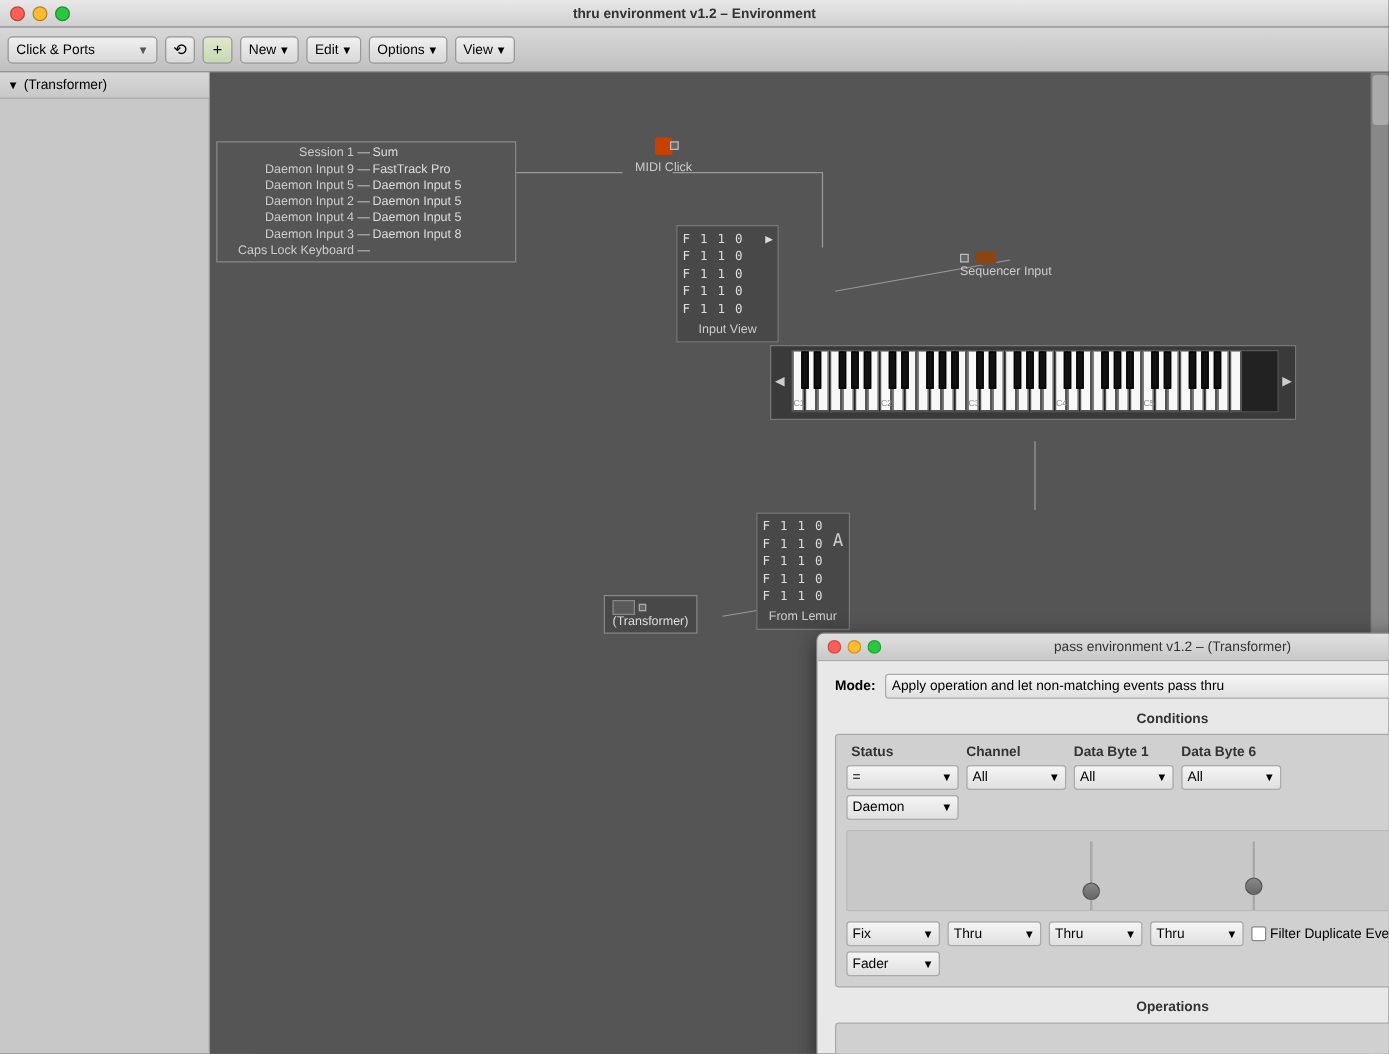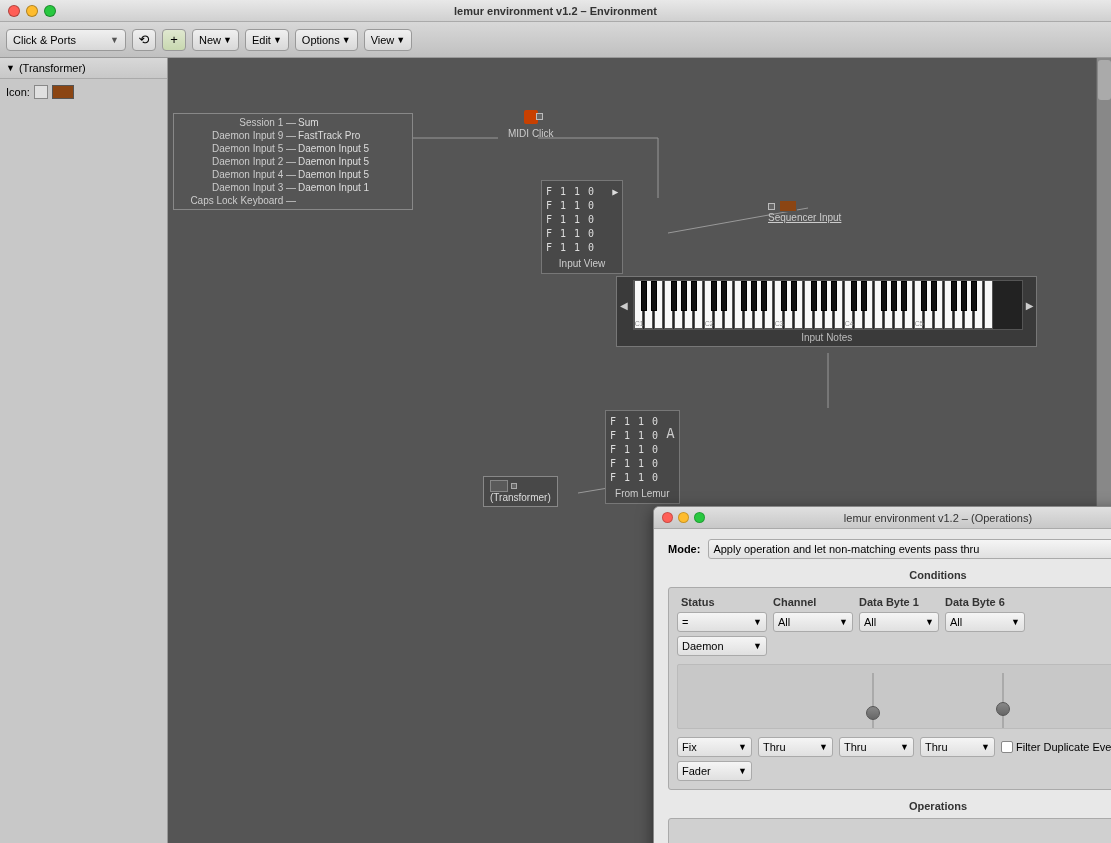--- a/index.html
+++ b/index.html
@@ -396,21 +396,21 @@
   </style>
 </head>
 <body>
 
 <div class="title-bar">
   <div class="title-bar-buttons">
     <div class="tb-btn tb-close"></div>
     <div class="tb-btn tb-min"></div>
     <div class="tb-btn tb-max"></div>
   </div>
-  <div class="title-bar-title">lemur environment v1.2 – Environment</div>
+  <div class="title-bar-title">thru environment v1.2 – Environment</div>
 </div>
 
 <div class="toolbar">
   <div class="toolbar-dropdown">
     <span>Click &amp; Ports</span>
     <span class="toolbar-dropdown-arrow">▼</span>
   </div>
   <div class="toolbar-icon-btn" style="font-size:13px;">⟲</div>
   <div class="toolbar-icon-btn" style="font-size:13px; background:linear-gradient(to bottom,#e0e8d0,#c8d8b0);">+</div>
   <div class="toolbar-menu-btn">
@@ -431,27 +431,20 @@
   </div>
 </div>
 
 <div class="main-area">
 
   <div class="sidebar">
     <div class="sidebar-header">
       <span class="sidebar-header-arrow">▼</span>
       <span>(Transformer)</span>
     </div>
-    <div class="sidebar-content">
-      <div class="icon-row">
-        <span>Icon:</span>
-        <div class="icon-box"></div>
-        <div class="icon-box-orange"></div>
-      </div>
-    </div>
   </div>
 
   <div class="canvas-area">
 
     <svg class="wire-svg">
 
       <line x1="230" y1="80" x2="330" y2="80" stroke="#999" stroke-width="1"></line>
 
       <path d="M 370 80 L 490 80 L 490 140" stroke="#999" stroke-width="1" fill="none"></path>
 
@@ -480,21 +473,21 @@
       <div class="input-list-row">
         <span class="input-list-left">Daemon Input 2 —</span>
         <span class="input-list-right">Daemon Input 5</span>
       </div>
       <div class="input-list-row">
         <span class="input-list-left">Daemon Input 4 —</span>
         <span class="input-list-right">Daemon Input 5</span>
       </div>
       <div class="input-list-row">
         <span class="input-list-left">Daemon Input 3 —</span>
-        <span class="input-list-right">Daemon Input 1</span>
+        <span class="input-list-right">Daemon Input 8</span>
       </div>
       <div class="input-list-row">
         <span class="input-list-left">Caps Lock Keyboard —</span>
         <span class="input-list-right"></span>
       </div>
     </div>
 
     <div class="midi-click-node" style="position:absolute; top:52px; left:340px;">
       <div style="position:relative; display:inline-block;">
         <div style="width:14px;height:14px;background:#c84000;border-radius:2px;margin:0 auto;"></div>
@@ -536,21 +529,21 @@
           <span>0</span>
       </div>
       <div style="text-align:center;color:#ccc;font-size:10px;font-family:sans-serif;margin-top:3px;">Input View</div>
     </div>
 
     <div style="position:absolute;top:142px;left:600px;text-align:center;">
       <div style="display:flex;align-items:center;gap:4px;">
         <div style="width:7px;height:7px;border:1px solid #bbb;background:#666;"></div>
         <div style="width:18px;height:12px;background:#8B4513;border:1px solid #555;"></div>
       </div>
-      <div style="font-size:10px;color:#ccc;text-decoration:underline;">Sequencer Input</div>
+      <div style="font-size:10px;color:#ccc;">Sequencer Input</div>
     </div>
 
     <div class="piano-container" style="position:absolute;top:218px;left:448px;">
       <div style="display:flex;align-items:center;gap:3px;margin-bottom:2px;">
         <div style="font-size:10px;color:#ccc;margin-right:2px;">◀</div>
         <div style="width:390px;height:50px;background:#222;position:relative;border:1px solid #555;overflow:hidden;">
 
           <style>
             .wk { position:absolute; bottom:0; background:#f8f8f8; border:1px solid #555; border-top:none; height:48px; z-index:1; }
             .bk { position:absolute; top:0; background:#111; border:1px solid #000; height:30px; z-index:2; }
@@ -618,21 +611,20 @@
             <div class="bk" style="left: 257px; width: 6px; height: 30px;"></div>
             <div class="bk" style="left: 267px; width: 6px; height: 30px;"></div>
             <div class="bk" style="left: 287px; width: 6px; height: 30px;"></div>
             <div class="bk" style="left: 297px; width: 6px; height: 30px;"></div>
             <div class="bk" style="left: 317px; width: 6px; height: 30px;"></div>
             <div class="bk" style="left: 327px; width: 6px; height: 30px;"></div>
             <div class="bk" style="left: 337px; width: 6px; height: 30px;"></div>
           </div>
         <div style="font-size:10px;color:#ccc;">▶</div>
       </div>
-      <div style="text-align:center;font-size:10px;color:#bbb;">Input Notes</div>
     </div>
 
     <div style="position:absolute;top:352px;left:437px;background:#484848;border:1px solid #777;padding:4px;color:#ddd;font-size:10px;font-family:monospace;">
       <div style="display:flex;align-items:flex-start;gap:4px;">
         <div>
           <div style="display:flex;gap:8px;line-height:14px;">
             <span>F</span>
               <span>1</span>
               <span>1</span>
               <span>0</span>
@@ -679,21 +671,21 @@
       <div class="h-scrollbar-thumb"></div>
     </div>
 
     <div class="transformer-dialog">
       <div class="dialog-title-bar">
         <div class="dialog-tb-buttons">
           <div class="dialog-tb-btn dialog-tb-close"></div>
           <div class="dialog-tb-btn dialog-tb-min"></div>
           <div class="dialog-tb-btn dialog-tb-max"></div>
         </div>
-        <div class="dialog-title">lemur environment v1.2 – (Operations)</div>
+        <div class="dialog-title">pass environment v1.2 – (Transformer)</div>
       </div>
 
       <div class="dialog-body">
 
         <div class="mode-row">
           <span class="mode-label">Mode:</span>
           <div class="mode-select">
             <span>Apply operation and let non-matching events pass thru</span>
 
           </div>

